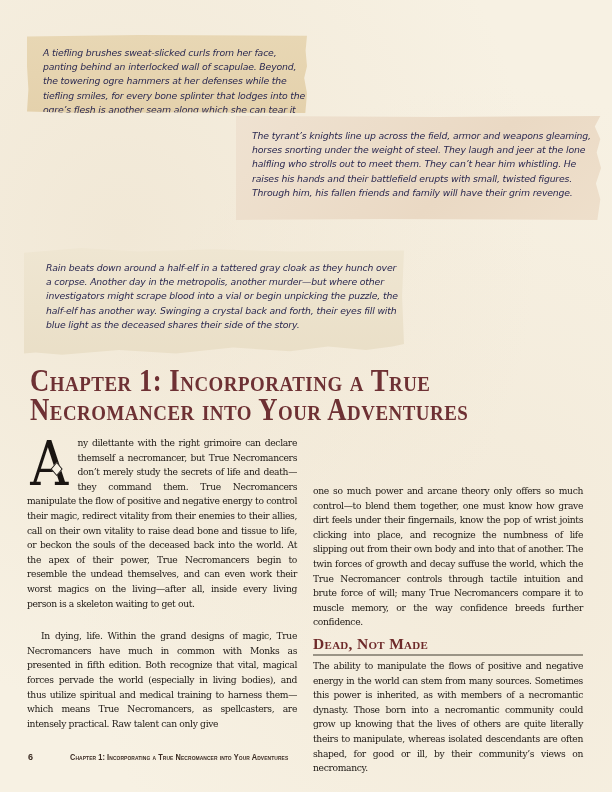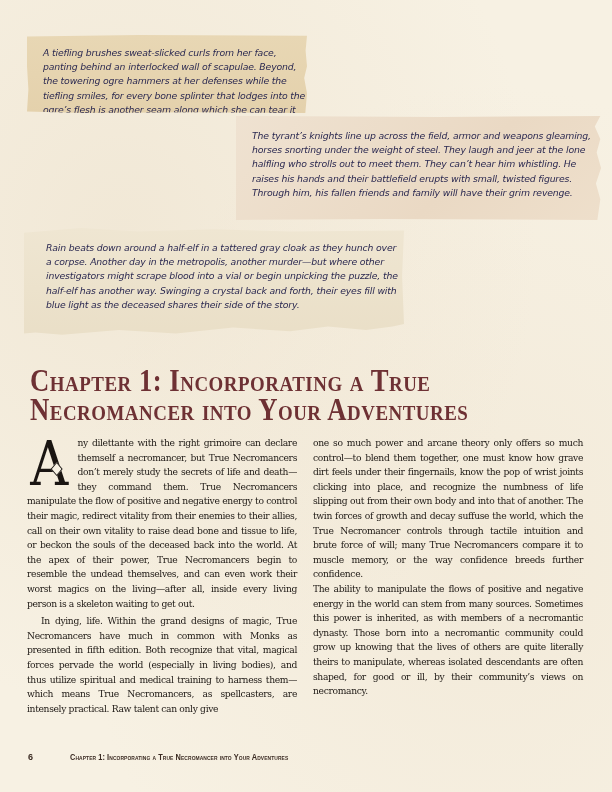--- a/index.html
+++ b/index.html
@@ -28,21 +28,21 @@
       clip-path: polygon(0 2%, 40% 0, 100% 1%, 99.5% 20%, 100% 40%, 99% 55%, 100% 75%, 99.4% 100%, 60% 99%, 20% 100%, 0 98%, 0.5% 70%, 0 40%);
       padding: 11px 0 0 16px; box-sizing: border-box;
     }
     .card2 {
       left: 236px; top: 116px; width: 368px; height: 104px;
       background: linear-gradient(135deg, #efe2d1 0%, #ead9c4 60%, #eedfcb 100%);
       clip-path: polygon(0 0, 55% 1%, 99% 0, 97.5% 10%, 99% 22%, 98% 35%, 99.2% 50%, 97.8% 65%, 99% 80%, 98.2% 100%, 40% 99%, 0 100%);
       padding: 13px 0 0 16px; box-sizing: border-box;
     }
     .card3 {
-      left: 24px; top: 228px; width: 380px; height: 120px;
+      left: 24px; top: 248px; width: 380px; height: 120px;
       background: linear-gradient(180deg, #efe6d2 0%, #e9dec6 100%);
       clip-path: polygon(0 4%, 15% 0, 30% 3%, 50% 1%, 70% 3%, 100% 2%, 99.5% 40%, 100% 80%, 97% 82%, 90% 85%, 80% 82%, 70% 86%, 55% 83%, 40% 88%, 25% 85%, 10% 89%, 3% 87%, 0 88%);
       padding: 13px 0 0 22px; box-sizing: border-box;
     }
     .card p { margin: 0; }
 
     .chapter-title {
       position: absolute; left: 30px; top: 366px; width: 560px;
       font-family: "Liberation Serif", serif;
       font-size: 31px; line-height: 29px;
@@ -55,23 +55,23 @@
     }
     .col {
       position: absolute; top: 436px; width: 270px;
       font-family: "DejaVu Serif", serif;
       font-size: 9.2px; line-height: 14.6px;
       color: #1e1915;
       text-align: justify;
       letter-spacing: -0.35px;
     }
     .col-left { left: 27px; }
-    .col-right { left: 313px; }
+    .col-right { left: 313px; margin-top: 48px; }
     .col p { margin: 0; }
-    .col p.indent { text-indent: 14px; margin-top: 3px; }
+    .col p.indent { text-indent: 14px; margin-top: 18px; }
     .dropcap {
       float: left;
       font-family: "DejaVu Serif", serif;
       font-size: 62px; line-height: 52px;
       color: #1a1512;
       margin: 2px 6px 0 0;
       position: relative;
       transform: scaleX(0.85);
     }
     .dropcap-gem {
@@ -127,19 +127,20 @@
 
 <div class="col col-left">
   <p>
     <span class="dropcap"><span>A</span><span class="dropcap-gem"></span></span><span>ny dilettante with the right grimoire can declare themself a necromancer, but True Necromancers don’t merely study the secrets of life and death—they command them. True Necromancers manipulate the flow of positive and negative energy to control their magic, redirect vitality from their enemies to their allies, call on their own vitality to raise dead bone and tissue to life, or beckon the souls of the deceased back into the world. At the apex of their power, True Necromancers begin to resemble the undead themselves, and can even work their worst magics on the living—after all, inside every living person is a skeleton waiting to get out.</span>
   </p>
   <p class="indent">In dying, life. Within the grand designs of magic, True Necromancers have much in common with Monks as presented in fifth edition. Both recognize that vital, magical forces pervade the world (especially in living bodies), and thus utilize spiritual and medical training to harness them—which means True Necromancers, as spellcasters, are intensely practical. Raw talent can only give</p>
 </div>
 
 <div class="col col-right">
   <p>one so much power and arcane theory only offers so much control—to blend them together, one must know how grave dirt feels under their fingernails, know the pop of wrist joints clicking into place, and recognize the numbness of life slipping out from their own body and into that of another. The twin forces of growth and decay suffuse the world, which the True Necromancer controls through tactile intuition and brute force of will; many True Necromancers compare it to muscle memory, or the way confidence breeds further confidence.</p>
+  <h2 class="section-heading">Dead, Not Made</h2>
   <p>The ability to manipulate the flows of positive and negative energy in the world can stem from many sources. Sometimes this power is inherited, as with members of a necromantic dynasty. Those born into a necromantic community could grow up knowing that the lives of others are quite literally theirs to manipulate, whereas isolated descendants are often shaped, for good or ill, by their community’s views on necromancy.</p>
 </div>
 
 <div class="footer">
   <span class="page-num">6</span>
   <span class="running-title">Chapter 1: Incorporating a True Necromancer into Your Adventures</span>
 </div>
 
 </body></html>

